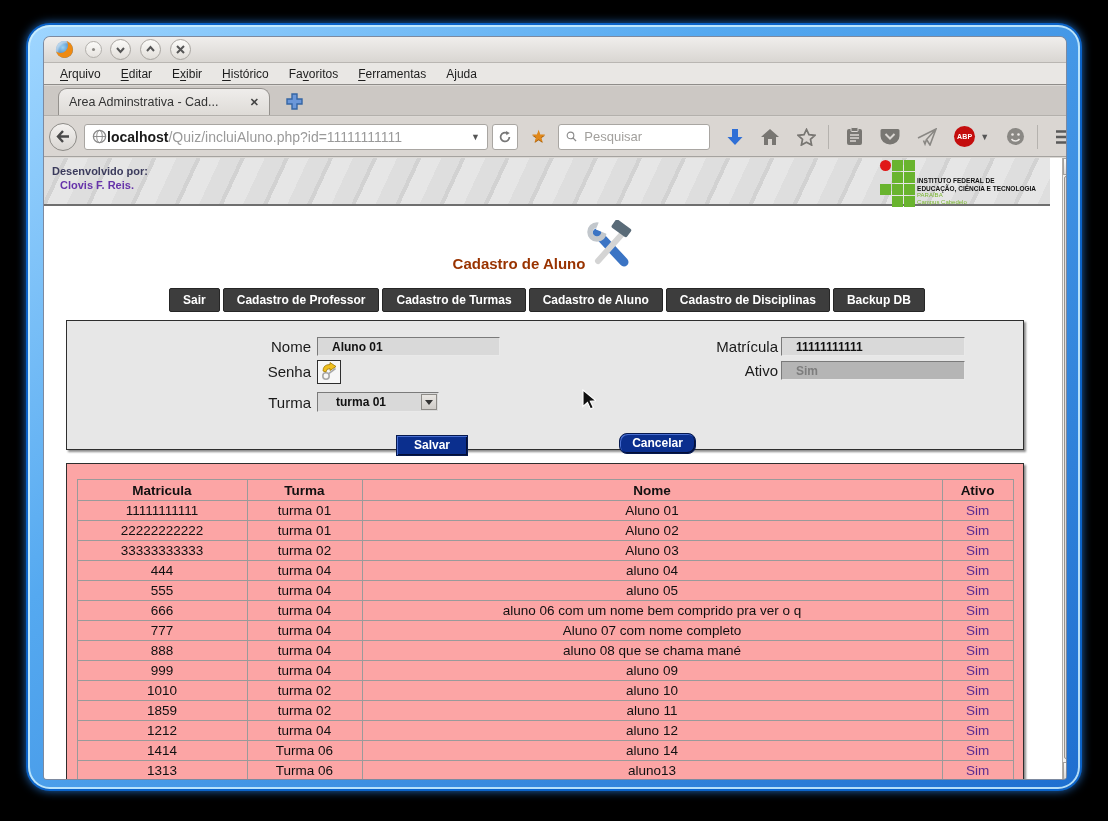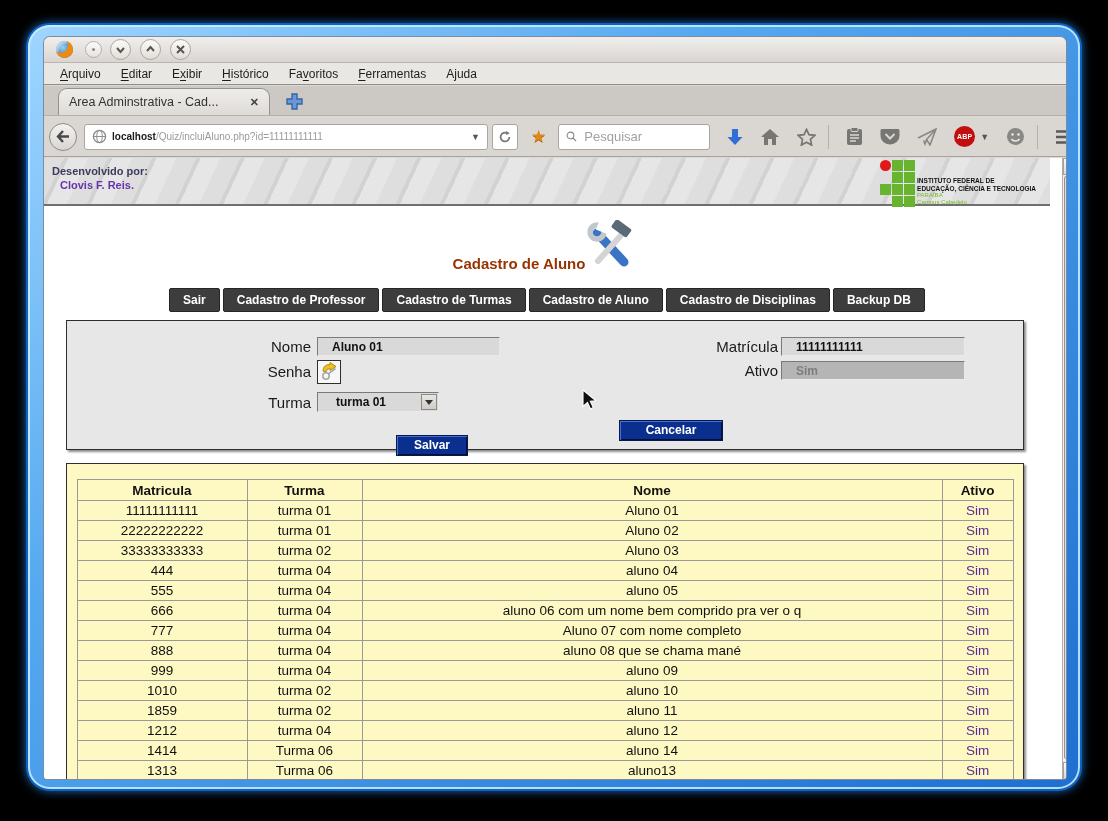--- a/index.html
+++ b/index.html
@@ -42,21 +42,21 @@
   .tab-close{font-size:11px;font-weight:bold;color:#444;margin-left:6px;}
   .newtab{position:absolute;left:240px;top:5px;width:20px;height:20px;display:flex;align-items:center;justify-content:center;}
 
   
   .navbar{position:absolute;left:0;top:80px;width:100%;height:40px;background:#dad6d2;border-bottom:1px solid #a5a3a0;
     box-sizing:border-box;display:flex;align-items:center;padding-left:5px;}
   .back-btn{width:28px;height:28px;border-radius:50%;flex:none;background:linear-gradient(#f4f2f0,#d9d6d2);
     border:1px solid #8d8b87;box-sizing:border-box;display:flex;align-items:center;justify-content:center;}
   .urlbar{width:404px;height:26px;margin-left:7px;background:#fff;border:1px solid #a9a6a2;border-radius:3px;
     box-sizing:border-box;display:flex;align-items:center;padding:0 7px;flex:none;}
-  .url-text{flex:1;font-size:10px;white-space:nowrap;overflow:hidden;margin-left:5px;}
+  .url-text{flex:1;font-size:14px;white-space:nowrap;overflow:hidden;}
   .url-host{font-weight:bold;color:#1a1a1a;}
   .url-path{color:#9a9a9a;}
   .chev{font-size:9px;color:#555;margin-left:4px;}
   .reload-box{width:26px;height:26px;margin-left:4px;background:#fff;border:1px solid #a9a6a2;border-radius:3px;
     box-sizing:border-box;display:flex;align-items:center;justify-content:center;flex:none;}
   .addon-star{margin-left:13px;font-size:17px;color:#e0881a;flex:none;text-shadow:0 1px 0 #a85e08;}
   .searchbar{width:152px;height:26px;margin-left:12px;background:#fff;border:1px solid #a9a6a2;border-radius:3px;
     box-sizing:border-box;display:flex;align-items:center;padding:0 7px;flex:none;}
   .searchbar input{border:none;outline:none;width:100%;font-size:13px;font-family:"Liberation Sans",sans-serif;
     color:#0369a1;background:transparent;margin-left:5px;}
@@ -119,21 +119,21 @@
   .fselect{position:absolute;left:250px;top:71px;width:122px;height:20px;background:#d9d9d9;border:1px solid;
     border-color:#7a7a7a #e9e9e9 #e9e9e9 #7a7a7a;box-sizing:border-box;}
   .fselect .sel-val{position:absolute;left:18px;top:2px;font-size:12px;font-weight:bold;color:#111;}
   .sel-arrow{position:absolute;right:1px;top:1px;bottom:1px;width:16px;background:linear-gradient(#e9e6e2,#cfccc8);
     border:1px solid #8d8b87;box-sizing:border-box;display:flex;align-items:center;justify-content:center;}
   .sel-arrow i{width:0;height:0;border-left:4px solid transparent;border-right:4px solid transparent;border-top:5px solid #333;}
   .btn-navy{position:absolute;height:21px;background:var(--accent_navy);color:#fff;font-size:12px;font-weight:bold;
     text-align:center;line-height:19px;border:1px solid #06194f;box-sizing:border-box;
     box-shadow:inset 1px 1px 0 #4a6fd0, inset -1px -1px 0 #051038;}
 
-  .table-panel{position:absolute;left:22px;top:305px;width:958px;height:340px;background:#fef9c3;
+  .table-panel{position:absolute;left:22px;top:305px;width:958px;height:340px;background:#fca5a5;
     border:1px solid #2e2e2e;box-sizing:border-box;box-shadow:2px 2px 2px rgba(0,0,0,.45);}
   .data-table{margin:15px auto 0;border-collapse:collapse;width:936px;table-layout:fixed;font-size:13.5px;color:#111;}
   .data-table th,.data-table td{border:1px solid #9a9a9a;height:19px;padding:0 3px;text-align:center;overflow:hidden;
     white-space:nowrap;}
   .data-table th{font-weight:bold;height:20px;}
   .data-table{border:1px solid #6a6a6a;}
   td.sim{color:var(--sim_purple);}
   .col-mat{width:170px;} .col-tur{width:115px;} .col-nom{width:580px;} .col-atv{width:71px;}
 
   .mouse-cursor{position:absolute;left:538px;top:231px;width:14px;height:21px;}
@@ -341,21 +341,21 @@
             <span class="sel-val">turma 01</span>
             <span class="sel-arrow">
                 <i></i>
               </span>
           </div>
           <div class="flabel" style="left:610px;width:101px;top:17px;">Matrícula</div>
           <input class="finput" style="left: 714px; top: 16px; width: 168px;" value="11111111111">
           <div class="flabel" style="left:610px;width:101px;top:41px;">Ativo</div>
           <input class="finput" style="left: 714px; top: 40px; width: 168px;" disabled="" value="Sim">
           <div class="btn-navy" style="left:329px;top:114px;width:72px;">Salvar</div>
-          <div class="btn-navy" style="left:552px;top:99px;width:104px;">Cancelar</div>
+          <div class="btn-navy" style="left:552px;top:112px;width:77px;border-radius:8px;">Cancelar</div>
         </div>
 
         <div class="table-panel">
           <table class="data-table">
             <colgroup>
                 <col class="col-mat">
                 <col class="col-tur">
                 <col class="col-nom">
                 <col class="col-atv">
               </colgroup>

